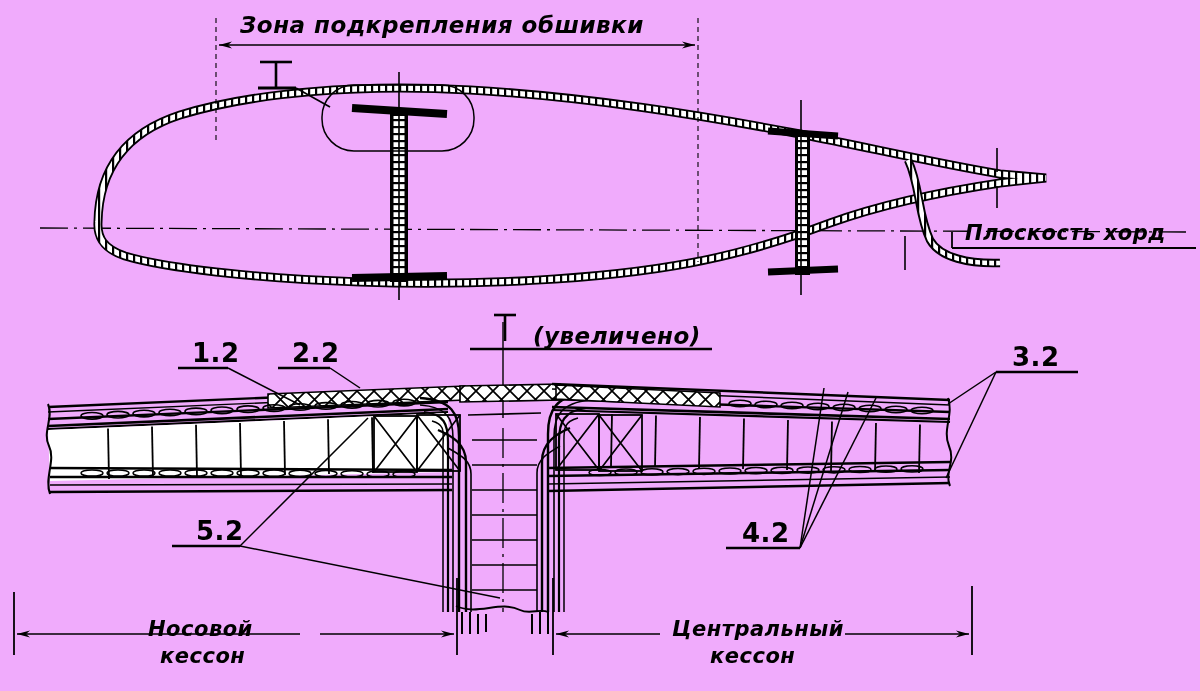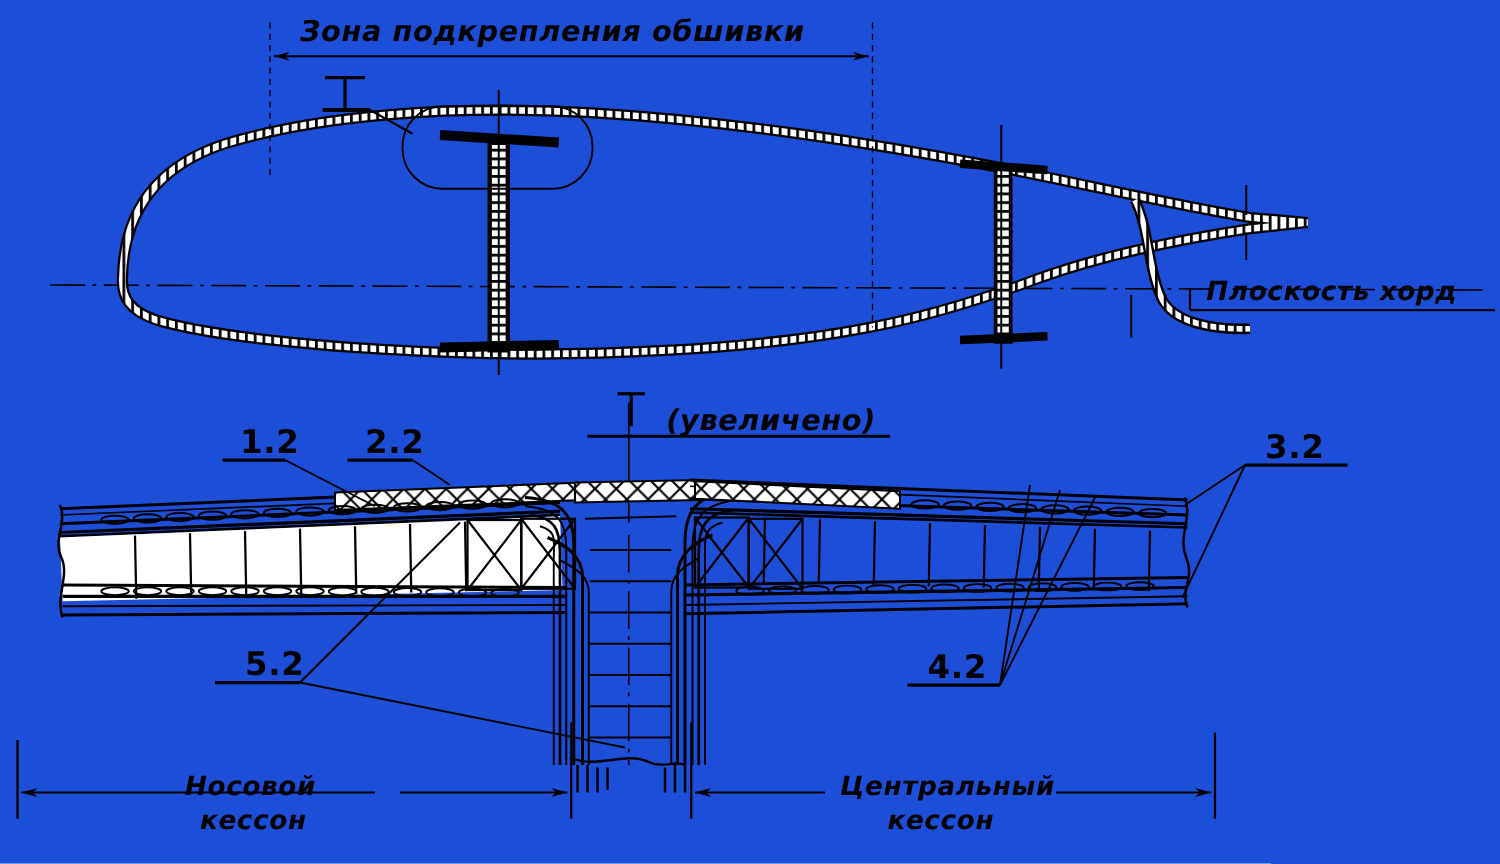--- a/index.html
+++ b/index.html
@@ -2,21 +2,21 @@
 <html><head>
 <meta charset="utf-8">
 <title>Wing Section Drawing</title>
 <style>
   html,body{margin:0;padding:0;background:#ffffff;}
   body{
     width:1200px;height:691px;overflow:hidden;
     font-family:"DejaVu Sans", sans-serif;
     color:#000;
   }
-  #sheet{position:relative;width:1200px;height:691px;background:#1d4ed8;}
+  #sheet{position:relative;width:1200px;height:691px;background:#f0abfc;}
   #sheet svg{position:absolute;left:0;top:0;}
   .hand{
     font-family:"DejaVu Sans", sans-serif;
     font-style:italic;
     fill:#000;
     font-weight:700;
     letter-spacing:0.5px;
   }
   .lbl-title{font-size:23px;}
   .lbl-plane{font-size:21px;}

